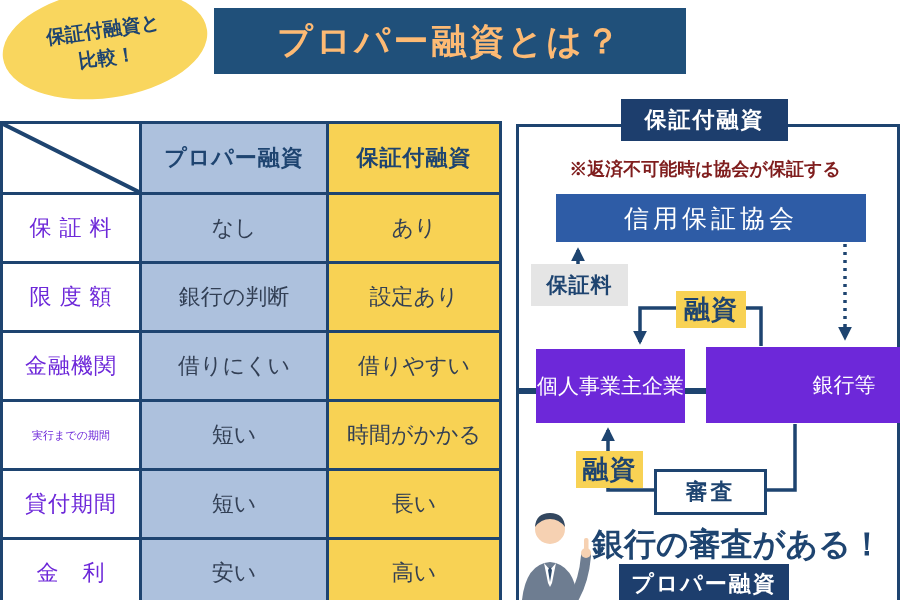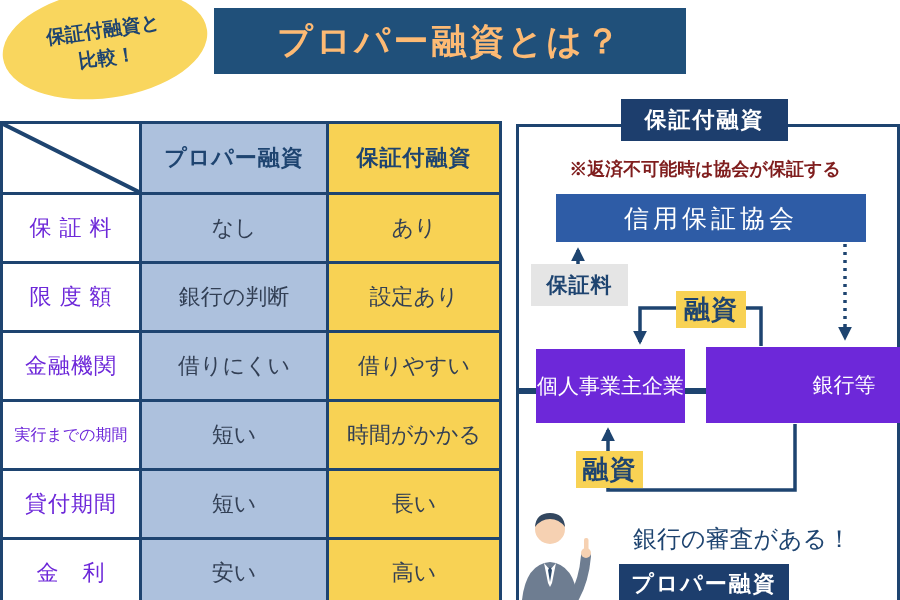--- a/index.html
+++ b/index.html
@@ -18,21 +18,21 @@
   
   .cmp-table{position:absolute;left:0;top:121px;border-collapse:collapse;table-layout:fixed;}
   .cmp-table td{border:3px solid #1e4470;text-align:center;vertical-align:middle;padding:0;}
   .col-label{width:136px;background:#fff;}
   .col-proper{width:184px;background:#adc1dd;}
   .col-guar{width:170px;background:#f8d254;}
   tr.hdr{height:68px;}
   tr.row{height:69px;}
   .hdr-text{font-weight:bold;font-size:22px;color:#1e4470;letter-spacing:1px;}
   .lbl{font-weight:normal;font-size:22px;color:#6d28d9;letter-spacing:1px;}
-  .lbl-small{font-size:16px;letter-spacing:0;}
+  .lbl-small{font-size:11px;letter-spacing:0;}
   .val{font-size:22px;color:#323f54;}
   .corner{position:relative;}
   .corner svg{display:block;width:100%;height:100%;}
 
   
   .frame{border:3px solid #1e4470;background:transparent;}
   .frame-top{left:516px;top:124px;width:378px;height:264px;}
   .frame-bot{left:516px;top:388px;width:378px;height:212px;}
   .navy-label{background:#1d3e6d;color:#fff;font-weight:bold;font-size:22px;letter-spacing:2px;}
   .lab-guar{left:621px;top:99px;width:167px;height:42px;}
@@ -43,21 +43,21 @@
   .fee{left:531px;top:264px;width:97px;height:42px;background:#e5e5e5;color:#1e4470;
        font-size:21px;font-weight:bold;letter-spacing:1px;}
   .loan{background:#f8d254;color:#1e4470;font-size:26px;font-weight:bold;letter-spacing:1px;}
   .loan-top{left:676px;top:291px;width:70px;height:37px;}
   .loan-bot{left:576px;top:451px;width:67px;height:37px;}
   .entity{background:#6d28d9;color:#fff;font-size:21px;line-height:1.4;flex-direction:row;text-align:center;}
   .company{left:536px;top:349px;width:149px;height:74px;}
   .bank{left:706px;top:347px;width:212px;height:76px;padding-left:32px;}
   .screen{left:654px;top:469px;width:107px;height:40px;background:#fff;border:3px solid #1e4470;
           color:#1e4470;font-size:22px;letter-spacing:3px;font-weight:bold;}
-  .caption{left:592px;top:523px;width:300px;color:#1e4470;font-weight:normal;font-size:24px;text-align:center;}
+  .caption{left:592px;top:523px;width:300px;color:#1e4470;font-weight:bold;font-size:32px;text-align:left;}
   .flow-svg{left:500px;top:100px;width:400px;height:500px;}
   .char-svg{left:498px;top:496px;width:104px;height:104px;}
 </style>
 </head>
 <body>
 
 <div class="canvas">
 
   <div class="abs flex-c badge">
     <div>保証付融資と</div>
@@ -132,20 +132,21 @@
 
   <div class="abs flex-c entity company">
     <div>個人事業主</div>
     <div>企業</div>
   </div>
   <div class="abs flex-c entity bank">
     <div>銀行等</div>
   </div>
 
   <div class="abs flex-c loan loan-bot">融資</div>
+  <div class="abs flex-c screen">審査</div>
   <div class="abs caption">銀行の審査がある！</div>
   <div class="abs flex-c navy-label lab-prop">プロパー融資</div>
 
   <svg class="abs char-svg" viewBox="0 0 104 104">
     <path d="M76,102 q10,-18 12,-42" stroke="#6e7d91" stroke-width="10" fill="none" stroke-linecap="round"></path>
     <circle cx="88" cy="57" r="5" fill="#f6d1b2"></circle>
     <rect x="86" y="42" width="4.5" height="14" rx="2" fill="#f6d1b2"></rect>
     <path d="M24,104 q4,-36 28,-38 q24,2 28,38 z" fill="#6e7d91"></path>
     <path d="M46,67 l6,7 l6,-7 l-4,20 l-2,4 l-2,-4 z" fill="#ffffff"></path>
     <path d="M50,74 l2,-3 l2,3 l-2,12 z" fill="#2e4a6b"></path>

